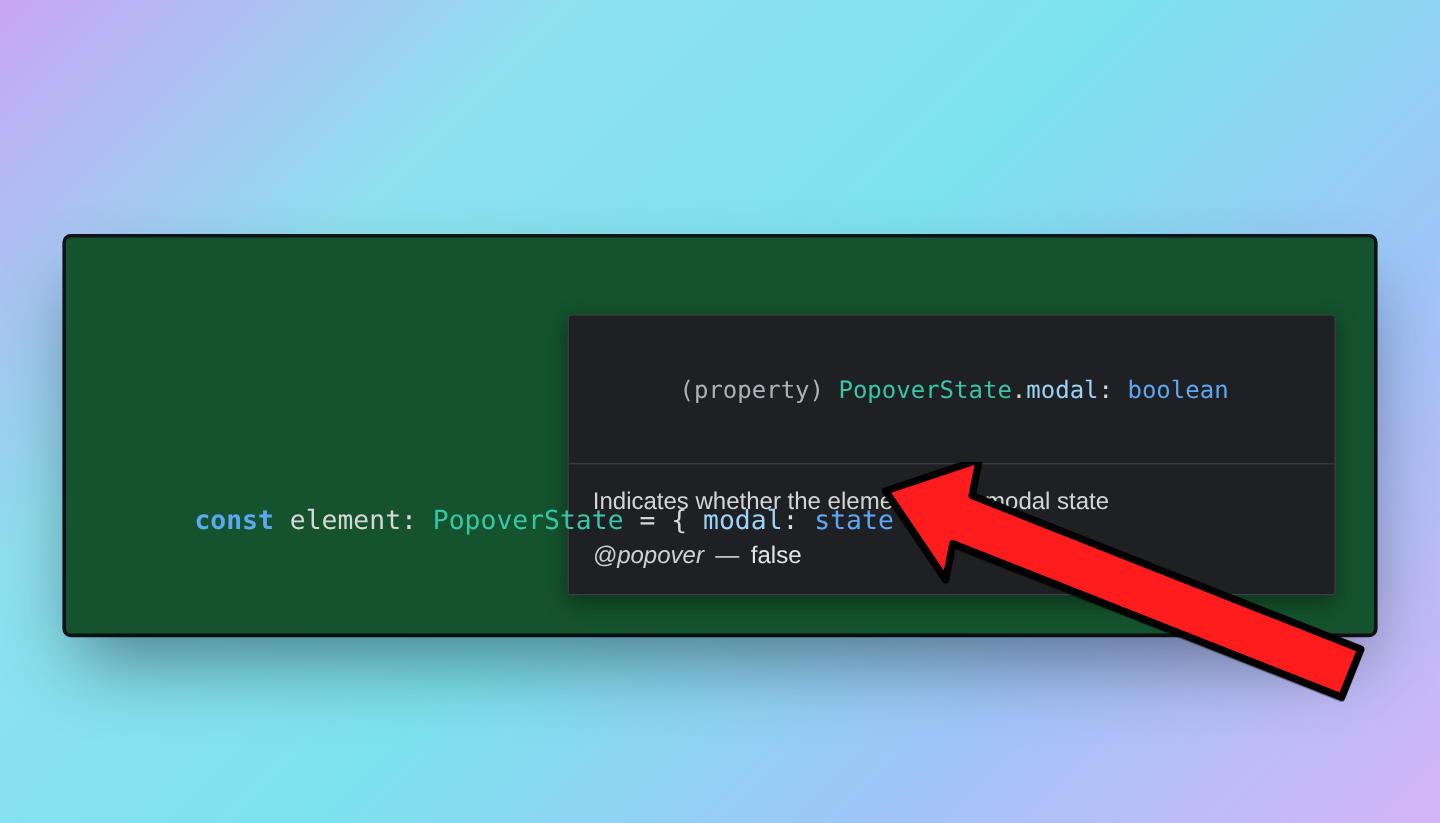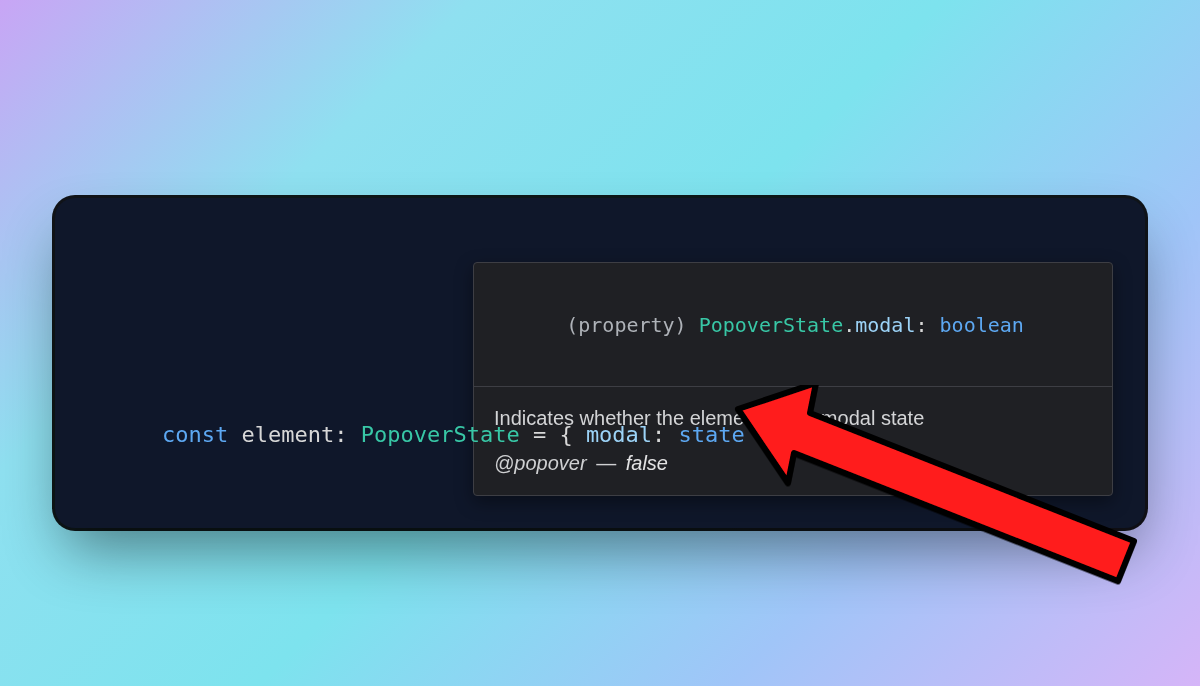--- a/index.html
+++ b/index.html
@@ -13,36 +13,36 @@
       justify-content: center;
       font-family: ui-monospace, 'SF Mono', Menlo, Monaco, Consolas, monospace;
       overflow: hidden;
     }
 
     .editor-panel {
       position: relative;
       width: 1090px;
       height: 330px;
       margin-top: 40px;
-      background: #0f172a;
-      border-radius: 20px;
+      background: #14532d;
+      border-radius: 4px;
       box-shadow: 0 0 0 3px rgba(0,0,0,0.9), 0 30px 60px -10px rgba(0,0,0,0.45);
     }
 
     .code-line {
       position: absolute;
       left: 54px;
       bottom: 46px;
       font-size: 22px;
       line-height: 1.4;
       white-space: pre;
       color: #d7d7d7;
     }
 
-    .tok-keyword   { color: #5da8f2; }
+    .tok-keyword   { color: #5da8f2; font-weight: bold; }
     .tok-ident     { color: #d7d7d7; }
     .tok-type      { color: #38c7a6; }
     .tok-prop      { color: #9cd3f7; }
     .tok-bool      { color: #5da8f2; }
     .tok-punc      { color: #d7d7d7; }
 
     .hover-popup {
       position: absolute;
       left: 418px;
       top: 64px;
@@ -68,21 +68,21 @@
 
     .hover-doc {
       padding: 16px 20px 16px;
       color: #d3d4d6;
       font-family: -apple-system, BlinkMacSystemFont, 'Segoe UI', sans-serif;
       font-size: 20px;
     }
     .hover-doc .desc { margin-bottom: 14px; }
     .hover-doc .tag  { font-style: italic; color: #cfd0d2; }
     .hover-doc .dash { color: #cfd0d2; margin: 0 4px; }
-    .hover-doc .val  { color: #e3e3e4; font-style: italic; }
+    .hover-doc .val  { color: #e3e3e4; }
 
     .annotation-arrow {
       position: absolute;
       left: 690px;
       top: 385px;
       pointer-events: none;
     }
   </style>
 </head>
 <body>

